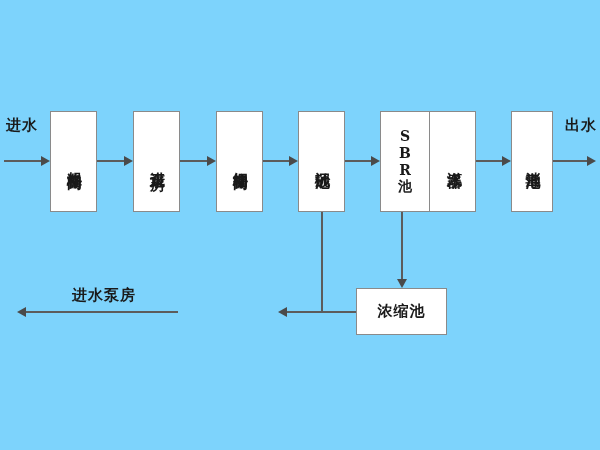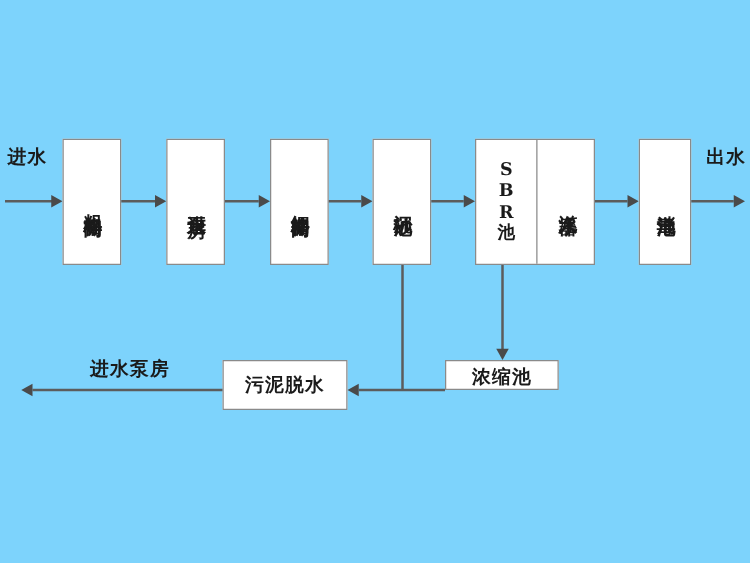--- a/index.html
+++ b/index.html
@@ -163,25 +163,22 @@
 
   <div class="flabel" style="left:565px; top:116px;">出水</div>
   <div class="hline" style="left:553px; top:160px; width:34px;"></div>
   <div class="arrow arrow-r" style="left:587px; top:156px;"></div>
 
   <div class="vline" style="left:401px; top:212px; height:68px;"></div>
   <div class="arrow arrow-d" style="left:397px; top:279px;"></div>
 
   <div class="vline" style="left:321px; top:212px; height:100px;"></div>
 
-  <div class="pbox" style="left:178px; top:288px; width:100px; height:40px;">
-    <span class="htext">污泥脱水</span>
-  </div>
 
-  <div class="pbox" style="left:356px; top:288px; width:91px; height:24px;align-items:flex-end;">
+  <div class="pbox" style="left:356px; top:288px; width:91px; height:47px;">
     <span class="htext">浓缩池</span>
   </div>
 
   <div class="hline" style="left:287px; top:311px; width:69px;"></div>
   <div class="arrow arrow-l" style="left:278px; top:307px;"></div>
 
   <div class="flabel" style="left:72px; top:286px;">进水泵房</div>
   <div class="hline" style="left:26px; top:311px; width:152px;"></div>
   <div class="arrow arrow-l" style="left:17px; top:307px;"></div>
 

